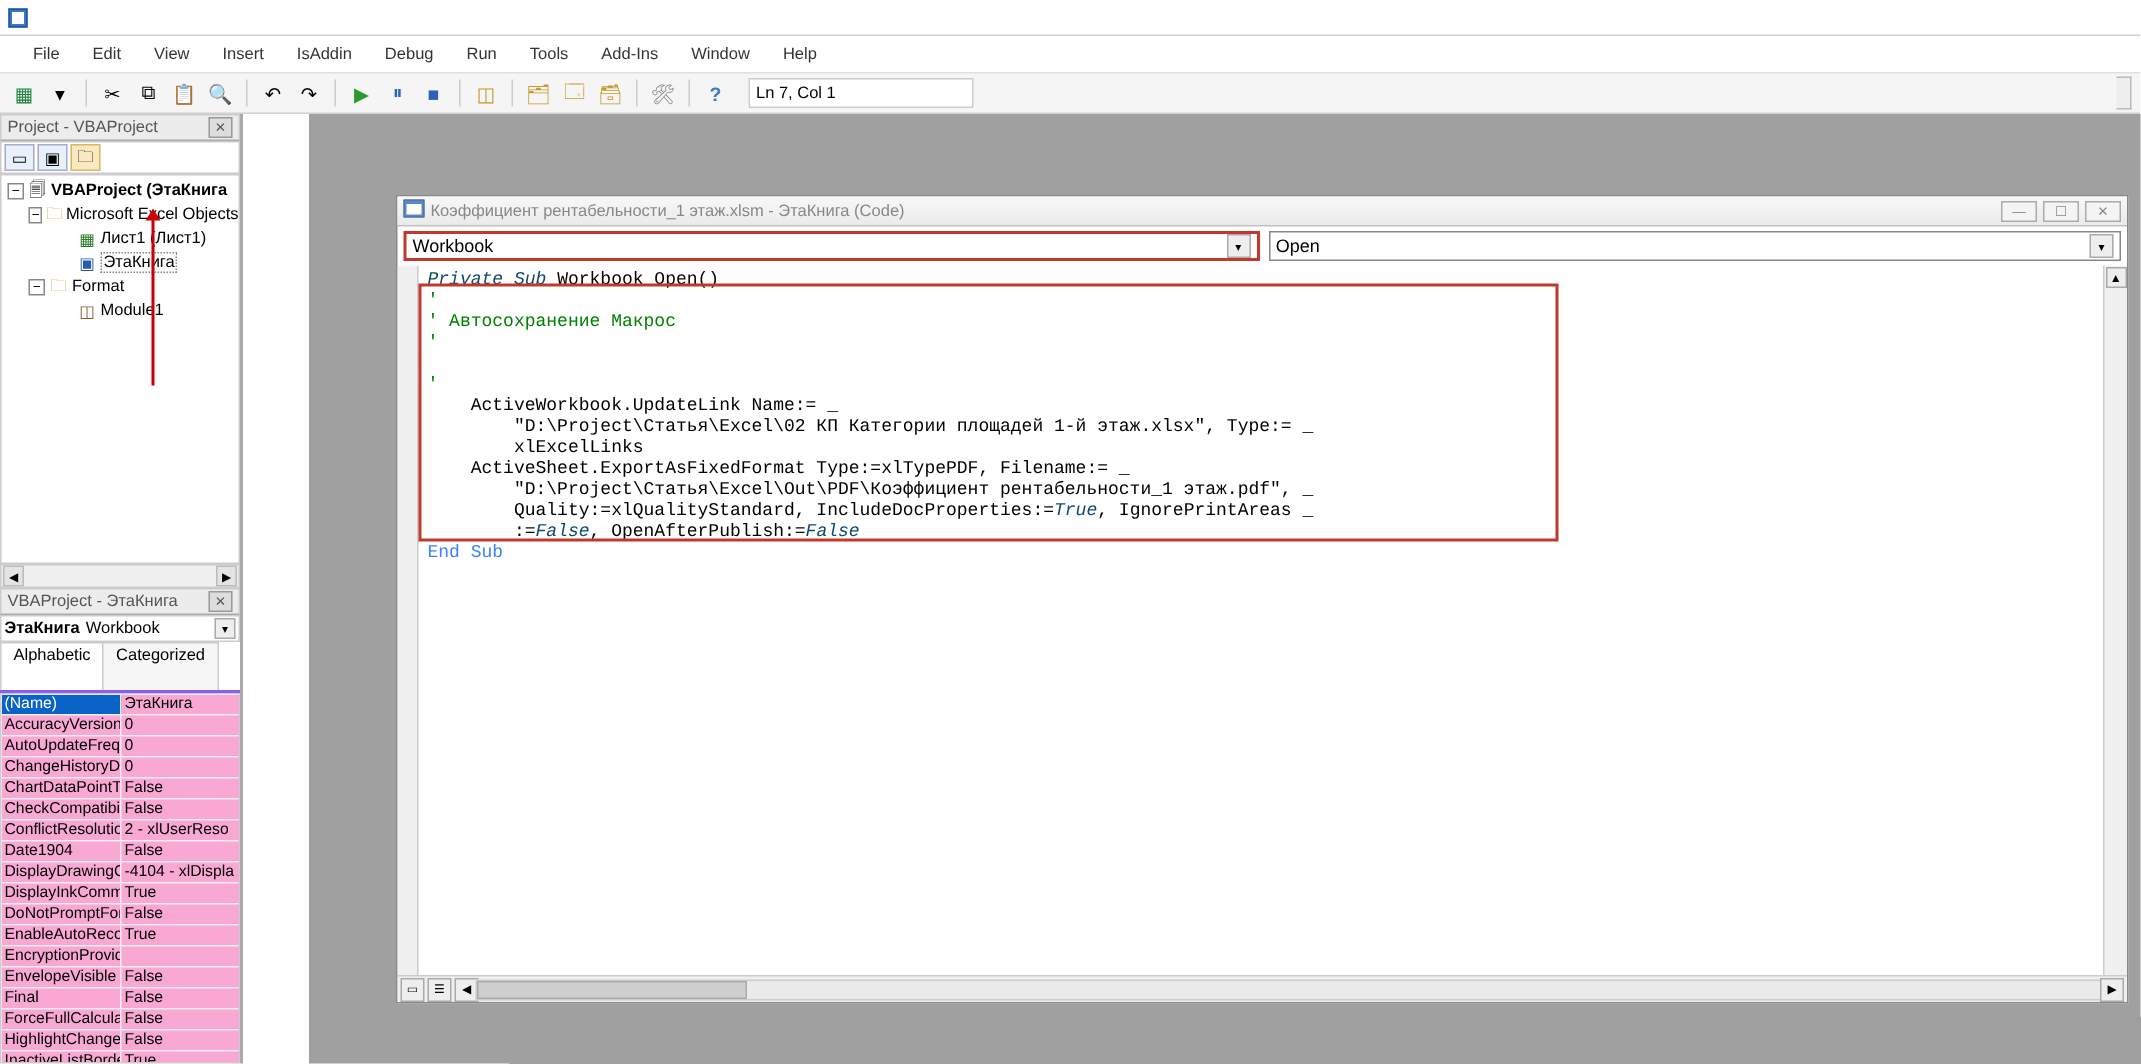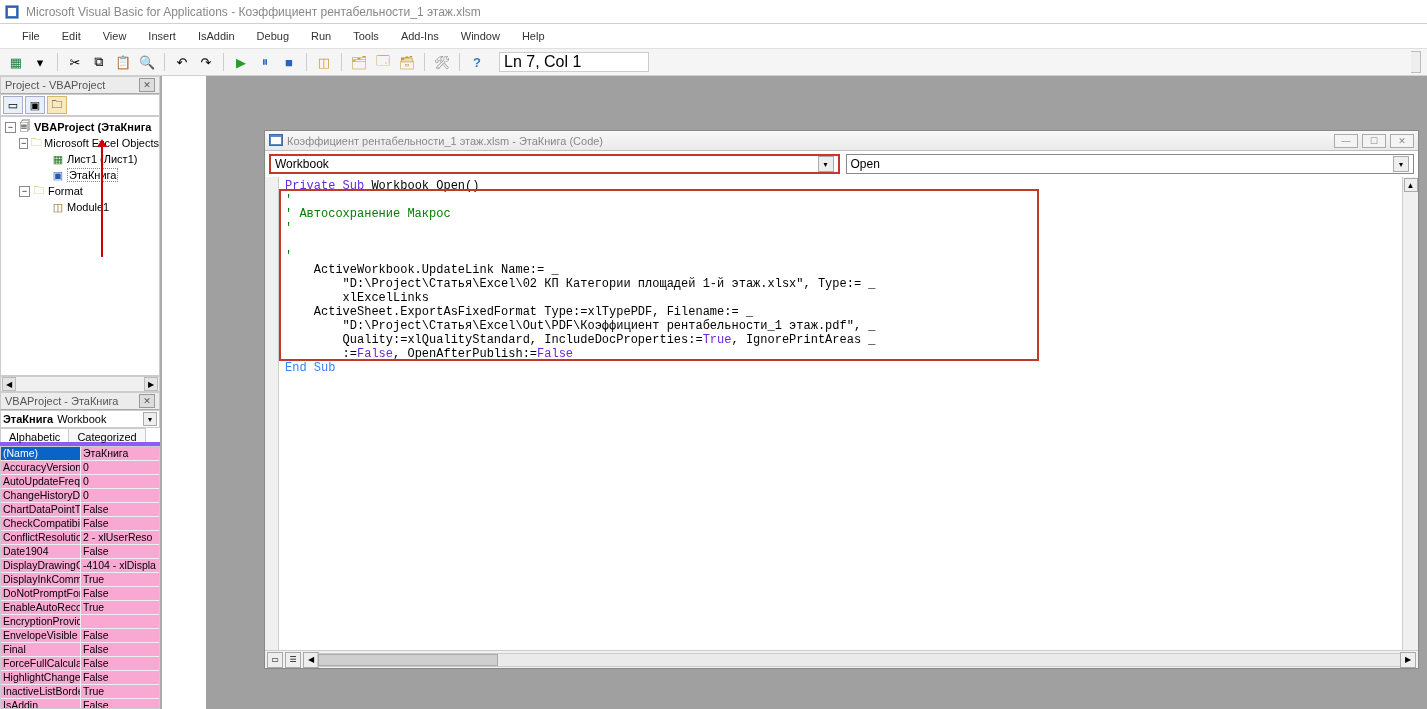--- a/index.html
+++ b/index.html
@@ -4,21 +4,21 @@
 <style>
 * { box-sizing: border-box; margin: 0; padding: 0; }
 body { font-family: "Segoe UI", Tahoma, sans-serif; font-size: 11px; background: #fff; overflow: hidden; }
 .title-bar { height: 24px; background: #fff; border-bottom: 1px solid #d0d0d0; display: flex; align-items: center; padding: 0 4px; color: #888; font-size: 12px; }
 .title-bar .app-icon { width: 16px; height: 16px; margin-right: 6px; display: inline-flex; align-items: center; justify-content: center; }
 .menubar { height: 24px; background: #fff; display: flex; align-items: center; padding: 0 12px; gap: 2px; }
 .menubar .menu-item { padding: 3px 10px; cursor: pointer; color: #333; }
 .toolbar { height: 28px; background: #f5f5f5; border-top: 1px solid #e0e0e0; border-bottom: 1px solid #d0d0d0; display: flex; align-items: center; padding: 0 6px; gap: 4px; }
 .toolbar .tb-btn { width: 20px; height: 20px; display: flex; align-items: center; justify-content: center; cursor: pointer; font-size: 13px; }
 .toolbar .tb-sep { width: 1px; height: 18px; background: #ccc; margin: 0 3px; }
-.toolbar .pos-box { background: #fff; border: 1px solid #ccc; padding: 1px 4px; margin-left: 8px; width: 150px; height: 20px; font-size: 16px; display: flex; align-items: center; }
+.toolbar .pos-box { background: #fff; border: 1px solid #ccc; padding: 1px 4px; margin-left: 8px; width: 150px; height: 20px; font-size: 11px; display: flex; align-items: center; }
 .toolbar-end { border: 1px solid #bbb; border-left: none; width: 10px; height: 22px; margin-left: auto; background: #eee; }
 
 .workspace { position: absolute; top: 76px; bottom: 0; left: 0; right: 0; display: flex; gap: 44px; }
 .left-col { width: 162px; display: flex; flex-direction: column; border-right: 2px solid #aaa; }
 .mdi-area { flex: 1; background: #a0a0a0; position: relative; }
 
 .panel-header { background: #ececec; border: 1px solid #ccc; border-bottom: 1px solid #aaa; display: flex; align-items: center; padding: 0 4px; height: 18px; font-size: 11px; color: #555; }
 .panel-header .close-x { margin-left: auto; width: 16px; height: 14px; border: 1px solid #999; background: #ddd; display: flex; align-items: center; justify-content: center; font-size: 9px; line-height: 1; cursor: pointer; }
 
 .proj-toolbar { height: 22px; border: 1px solid #ccc; display: flex; align-items: center; gap: 2px; padding: 0 2px; }
@@ -37,21 +37,21 @@
 .arrow-ann { position: absolute; left: 100px; top: 28px; width: 2px; height: 112px; background: #c00; }
 .arrow-ann::before { content: ""; position: absolute; top: -6px; left: -4px; border-left: 5px solid transparent; border-right: 5px solid transparent; border-bottom: 8px solid #c00; }
 
 .hscroll-stub { height: 16px; border: 1px solid #ccc; background: #f0f0f0; display: flex; justify-content: space-between; padding: 0 1px; }
 .hscroll-stub span { width: 14px; height: 14px; display: inline-flex; align-items: center; justify-content: center; background: #e4e4e4; border: 1px solid #bbb; font-size: 8px; }
 
 .props-select { border: 1px solid #ccc; height: 18px; display: flex; align-items: center; padding: 0 2px; }
 .props-select b { font-weight: bold; margin-right: 4px; }
 .props-select .dd { margin-left: auto; width: 14px; height: 14px; border: 1px solid #aaa; background: #eee; display: flex; align-items: center; justify-content: center; font-size: 8px; }
 
-.tabs { display: flex; height: 18px; border-bottom: 4px solid #8b5cf6; }
+.tabs { display: flex; height: 34px; border-bottom: 2px solid #8b5cf6; }
 .tab { padding: 2px 8px; border: 1px solid #ccc; border-bottom: none; background: #f7f7f7; margin-right: -1px; cursor: pointer; font-size: 11px; }
 .tab.active { background: #fff; }
 
 .prop-grid { flex: 1; overflow: auto; border: 1px solid #ccc; background: #f9a8d4; position: relative; }
 .prop-row { display: flex; height: 14px; font-size: 10.5px; border-bottom: 1px solid #eee; }
 .prop-row .pn { width: 80px; padding-left: 2px; overflow: hidden; white-space: nowrap; border-right: 1px solid #eee; }
 .prop-row .pv { flex: 1; padding-left: 2px; overflow: hidden; white-space: nowrap; }
 .prop-row.sel .pn { background: #0a64c8; color: #fff; }
 
 .code-window { position: absolute; left: 58px; top: 54px; right: 8px; bottom: 40px; background: #fff; border: 1px solid #888; display: flex; flex-direction: column; }
@@ -59,21 +59,21 @@
 .code-title .win-ctrls { margin-left: auto; display: flex; gap: 4px; }
 .code-title .win-btn { width: 24px; height: 14px; border: 1px solid #aaa; background: #f4f4f4; display: flex; align-items: center; justify-content: center; font-size: 9px; cursor: pointer; }
 .code-dropdowns { display: flex; gap: 6px; padding: 3px 4px; }
 .code-dd { flex: 1; height: 20px; background: #fff; border: 1px solid #888; display: flex; align-items: center; padding: 0 4px; font-size: 12px; position: relative; }
 .code-dd.red { border: 2px solid #c0392b; }
 .code-dd .dd-a { margin-left: auto; width: 16px; height: 16px; border: 1px solid #aaa; background: #eee; display: flex; align-items: center; justify-content: center; font-size: 8px; }
 
 .code-body { flex: 1; position: relative; overflow: hidden; }
 .code-margin { position: absolute; left: 0; top: 0; bottom: 18px; width: 14px; background: #f0f0f0; border-right: 1px solid #ccc; }
 .code-area { position: absolute; left: 14px; right: 16px; top: 0; bottom: 18px; font-family: Consolas, "Courier New", monospace; font-size: 12px; padding: 2px 6px; white-space: pre; color: #000; overflow: hidden; }
-.kw { color: #6d28d9; }
+.kw { color: #0c4a6e; font-style: italic; }
 .cm { color: #008000; }
 .hl-end { color: #3b82f6; }
 .red-box { position: absolute; border: 2px solid #c0392b; pointer-events: none; }
 .code-hscroll { position: absolute; left: 0; right: 0; bottom: 0; height: 18px; background: #f0f0f0; border-top: 1px solid #ccc; display: flex; align-items: center; }
 .code-hscroll .view-btn { width: 16px; height: 16px; border: 1px solid #aaa; background: #eee; margin-left: 2px; display:inline-flex; align-items:center; justify-content:center; font-size:8px;}
 .code-hscroll .track { flex:1; margin: 0 16px; height: 14px; background: #eaeaea; border:1px solid #ccc; position:relative;}
 .code-hscroll .thumb { position:absolute; left:0; top:0; bottom:0; width: 180px; background:#cfcfcf; border:1px solid #aaa;}
 .code-hscroll .arrow { width:16px; height:16px; border:1px solid #aaa; background:#eee; display:inline-flex; align-items:center; justify-content:center; font-size:8px; position:absolute;}
 .code-vscroll { position:absolute; right:0; top:0; bottom:18px; width:16px; background:#f0f0f0; border-left:1px solid #ccc; }
 .code-vscroll .va { width:14px; height:14px; border:1px solid #aaa; background:#eee; margin:1px auto; display:flex; align-items:center; justify-content:center; font-size:8px;}
@@ -81,21 +81,20 @@
 </head>
 <body>
 
 <div class="title-bar">
   <span class="app-icon">
     <svg width="14" height="14" viewBox="0 0 14 14">
         <rect x="1" y="1" width="12" height="12" fill="#3b78c4" stroke="#1a4a8a"></rect>
         <rect x="3" y="3" width="8" height="8" fill="#fff"></rect>
       </svg>
   </span>
-  <span>Microsoft Visual Basic for Applications - Коэффициент рентабельности_1 этаж.xlsm</span>
 </div>
 
 <div class="menubar">
   <span class="menu-item">File</span>
   <span class="menu-item">Edit</span>
   <span class="menu-item">View</span>
   <span class="menu-item">Insert</span>
   <span class="menu-item">IsAddin</span>
   <span class="menu-item">Debug</span>
   <span class="menu-item">Run</span>

